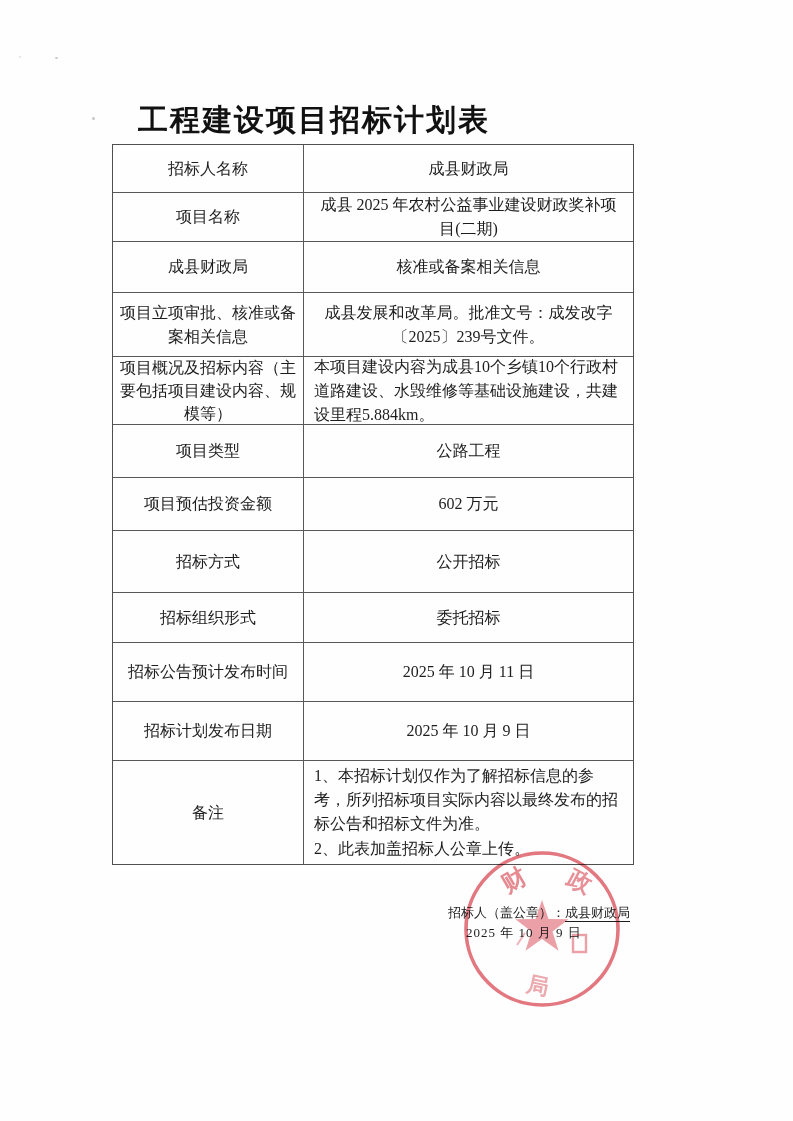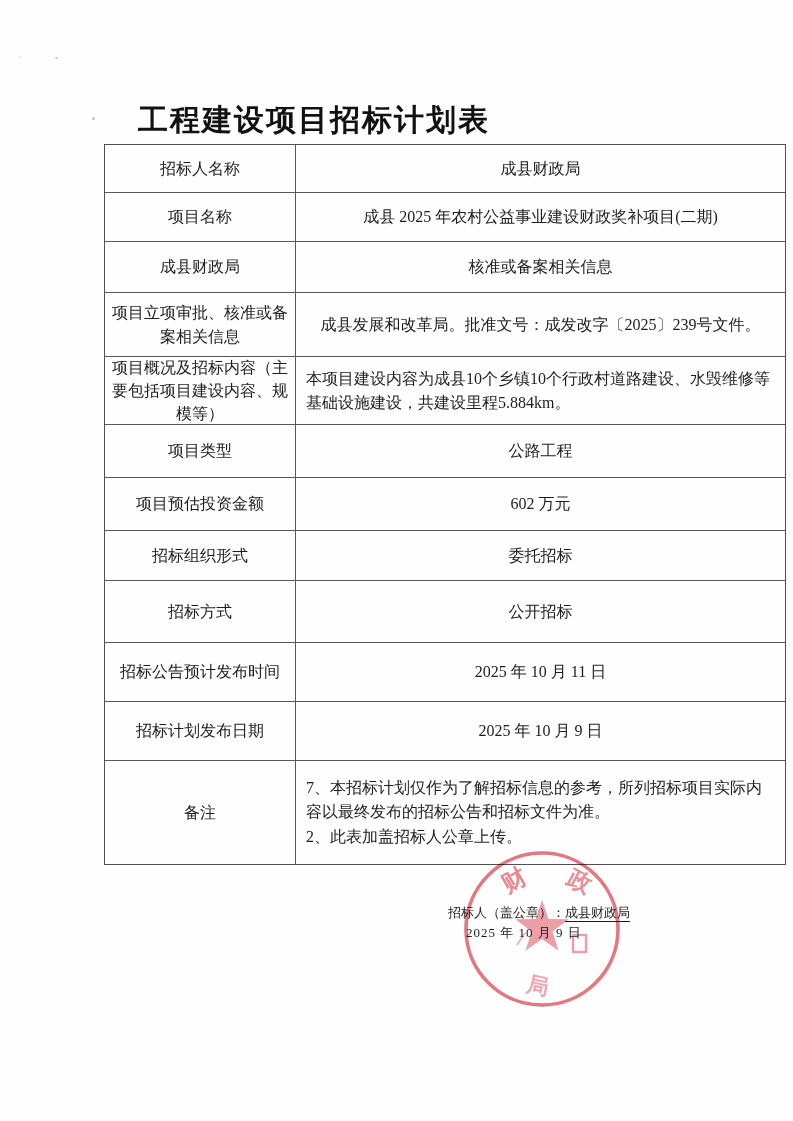--- a/index.html
+++ b/index.html
@@ -10,21 +10,21 @@
     font-family:"Liberation Serif","DejaVu Serif",serif;
     color:#1d1d1d;
   }
   #doc-title {
     position:absolute; top:100px; left:0; width:628px;
     text-align:center; font-size:30px; font-weight:bold;
     letter-spacing:2px; color:#111;
     font-family:Liberation Mono, monospace;
   }
   #form-table {
-    position:absolute; left:104px; top:144px; width:682px;
+    position:absolute; left:112px; top:144px; width:522px;
     border:1px solid #4f4f4f;
   }
   .row { display:flex; border-bottom:1px solid #585858; }
   .row:last-child { border-bottom:none; }
   .cell-label {
     width:191px; border-right:1px solid #585858;
     display:flex; align-items:center; justify-content:center;
     text-align:center; font-size:16px; line-height:1.45;
     padding:4px 6px;
   }
@@ -95,45 +95,45 @@
     <div class="row r6">
       <div class="cell-label">项目类型</div>
       <div class="cell-value">公路工程</div>
     </div>
 
     <div class="row r7">
       <div class="cell-label">项目预估投资金额</div>
       <div class="cell-value">602 万元</div>
     </div>
 
+    <div class="row r9">
+      <div class="cell-label">招标方式</div>
+      <div class="cell-value">公开招标</div>
+    </div>
+
     <div class="row r8">
       <div class="cell-label">招标组织形式</div>
       <div class="cell-value">委托招标</div>
-    </div>
-
-    <div class="row r9">
-      <div class="cell-label">招标方式</div>
-      <div class="cell-value">公开招标</div>
     </div>
 
     <div class="row r10">
       <div class="cell-label">招标公告预计发布时间</div>
       <div class="cell-value">2025 年 10 月 11 日</div>
     </div>
 
     <div class="row r11">
       <div class="cell-label">招标计划发布日期</div>
       <div class="cell-value">2025 年 10 月 9 日</div>
     </div>
 
     <div class="row r12">
       <div class="cell-label">备注</div>
       <div class="cell-value left">
         <div class="remark-lines">
-          <div>7、本招标计划仅作为了解招标信息的参考，所列招标项目实际内容以最终发布的招标公告和招标文件为准。</div>
+          <div>1、本招标计划仅作为了解招标信息的参考，所列招标项目实际内容以最终发布的招标公告和招标文件为准。</div>
           <div>2、此表加盖招标人公章上传。</div>
         </div>
       </div>
     </div>
 
   </div>
 
   <div id="signature-block">
     <div><span>招标人（盖公章）：</span><span class="sig-name">成县财政局</span></div>
     <div id="signature-line2">2025 年 10 月 9 日</div>

